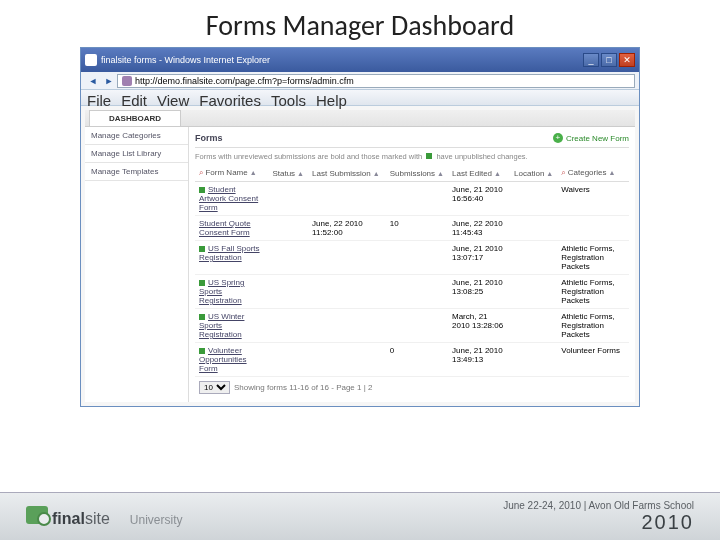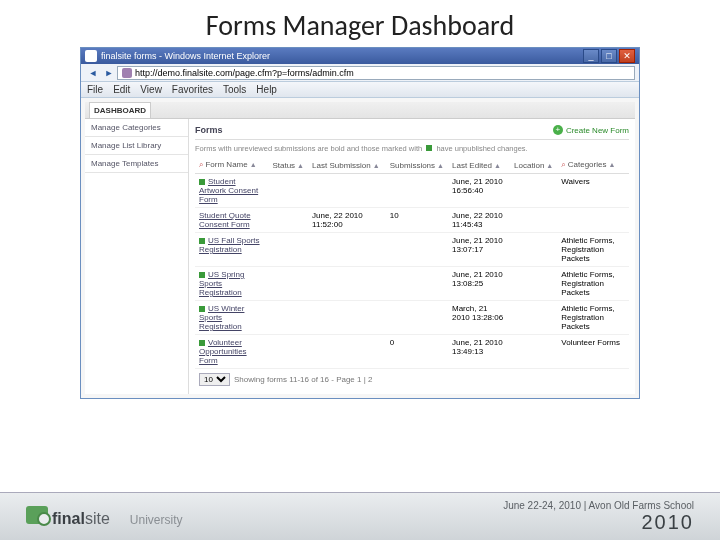--- a/index.html
+++ b/index.html
@@ -1,33 +1,33 @@
 <!DOCTYPE html>
 <html><head>
 <meta charset="utf-8">
 <style>
   * { box-sizing: border-box; margin: 0; padding: 0; }
   body { font-family: Tahoma, Arial, sans-serif; font-size: 9px; width: 720px; height: 540px; background: #fff; overflow: hidden; }
   .slide-title { font-size: 28px; font-weight: 400; text-align: center; padding: 8px 4px 4px; color: #222; font-family: Calibri, Arial, sans-serif; }
   .browser-frame { margin: 0 80px; border: 1px solid #6b8fc0; background: #fff; }
-  .titlebar { background: linear-gradient(#5a7bc0, #3a5a9e); color: #fff; display: flex; align-items: center; padding: 2px 4px; height: 16px; }
+  .titlebar { background: linear-gradient(#5a7bc0, #3a5a9e); color: #fff; display: flex; align-items: center; padding: 2px 4px; height: 24px; }
   .titlebar .favicon { width: 12px; height: 12px; background: #fff; border-radius: 2px; margin-right: 4px; }
   .titlebar .title-text { flex: 1; font-size: 9px; }
   .win-btns { display: flex; gap: 2px; }
   .win-btn { width: 16px; height: 14px; background: linear-gradient(#6a8ac8,#4a6aa8); border: 1px solid #2a4a88; display: flex; align-items: center; justify-content: center; color: #fff; font-size: 9px; cursor: pointer; }
   .win-btn.close { background: linear-gradient(#e06040,#c04020); border-color: #a02000; }
   .addr-row { display: flex; align-items: center; padding: 2px 4px; background: #eef2f8; border-bottom: 1px solid #bcd; height: 18px; }
   .nav-arrow { width: 16px; height: 14px; display: flex; align-items: center; justify-content: center; color: #2a5aa0; cursor: pointer; }
   .addr-box { flex: 1; background: #fff; border: 1px solid #9ab; padding: 1px 4px; font-size: 9px; display: flex; align-items: center; }
   .addr-box .favicon2 { width: 10px; height: 10px; background: #a080b0; border-radius: 2px; margin-right: 3px; }
   .menubar { background: linear-gradient(#f4f6fa,#e0e6ee); border-bottom: 1px solid #bcd; padding: 2px 6px; display: flex; gap: 10px; height: 16px; }
-  .menubar span { cursor: pointer; color: #333; font-size: 10px; }
+  .menubar span { cursor: pointer; color: #333; font-size: 15px; }
   .content-area { background: #f6f6f6; padding: 4px; }
   .tabrow { border-bottom: 1px solid #ccc; background: linear-gradient(#f0f0f0,#e4e4e4); display:flex; }
-  .tab { background: #fff; border: 1px solid #ccc; border-bottom: none; padding: 3px 4px; font-size: 8px; font-weight: bold; color: #333; margin-left: 4px; }
+  .tab { background: #fff; border: 1px solid #ccc; border-bottom: none; padding: 3px 19px; font-size: 8px; font-weight: bold; color: #333; margin-left: 4px; }
   .main-row { display: flex; background: #fff; }
   .sidebar { width: 104px; border-right: 1px solid #ddd; }
   .side-item { border-bottom: 1px solid #e4e4e4; padding: 4px 6px; font-size: 8px; color: #556; cursor: pointer; }
   .side-item.active { background: #d8e0e8; font-weight: bold; color: #345; }
   .panel { flex: 1; padding: 4px 6px; }
   .panel-head { display: flex; justify-content: space-between; align-items: center; border-bottom: 1px solid #ddd; padding: 2px 0 4px; }
   .panel-title { font-weight: bold; color: #445; font-size: 9px; }
   .create-btn { display: flex; align-items: center; gap: 3px; color: #2a8a2a; font-size: 8px; cursor: pointer; }
   .plus-circle { width: 10px; height: 10px; border-radius: 50%; background: #4ab04a; color: #fff; display: flex; align-items: center; justify-content: center; font-size: 8px; line-height: 1; }
   .hint { color: #888; font-size: 7.5px; padding: 4px 0; }

